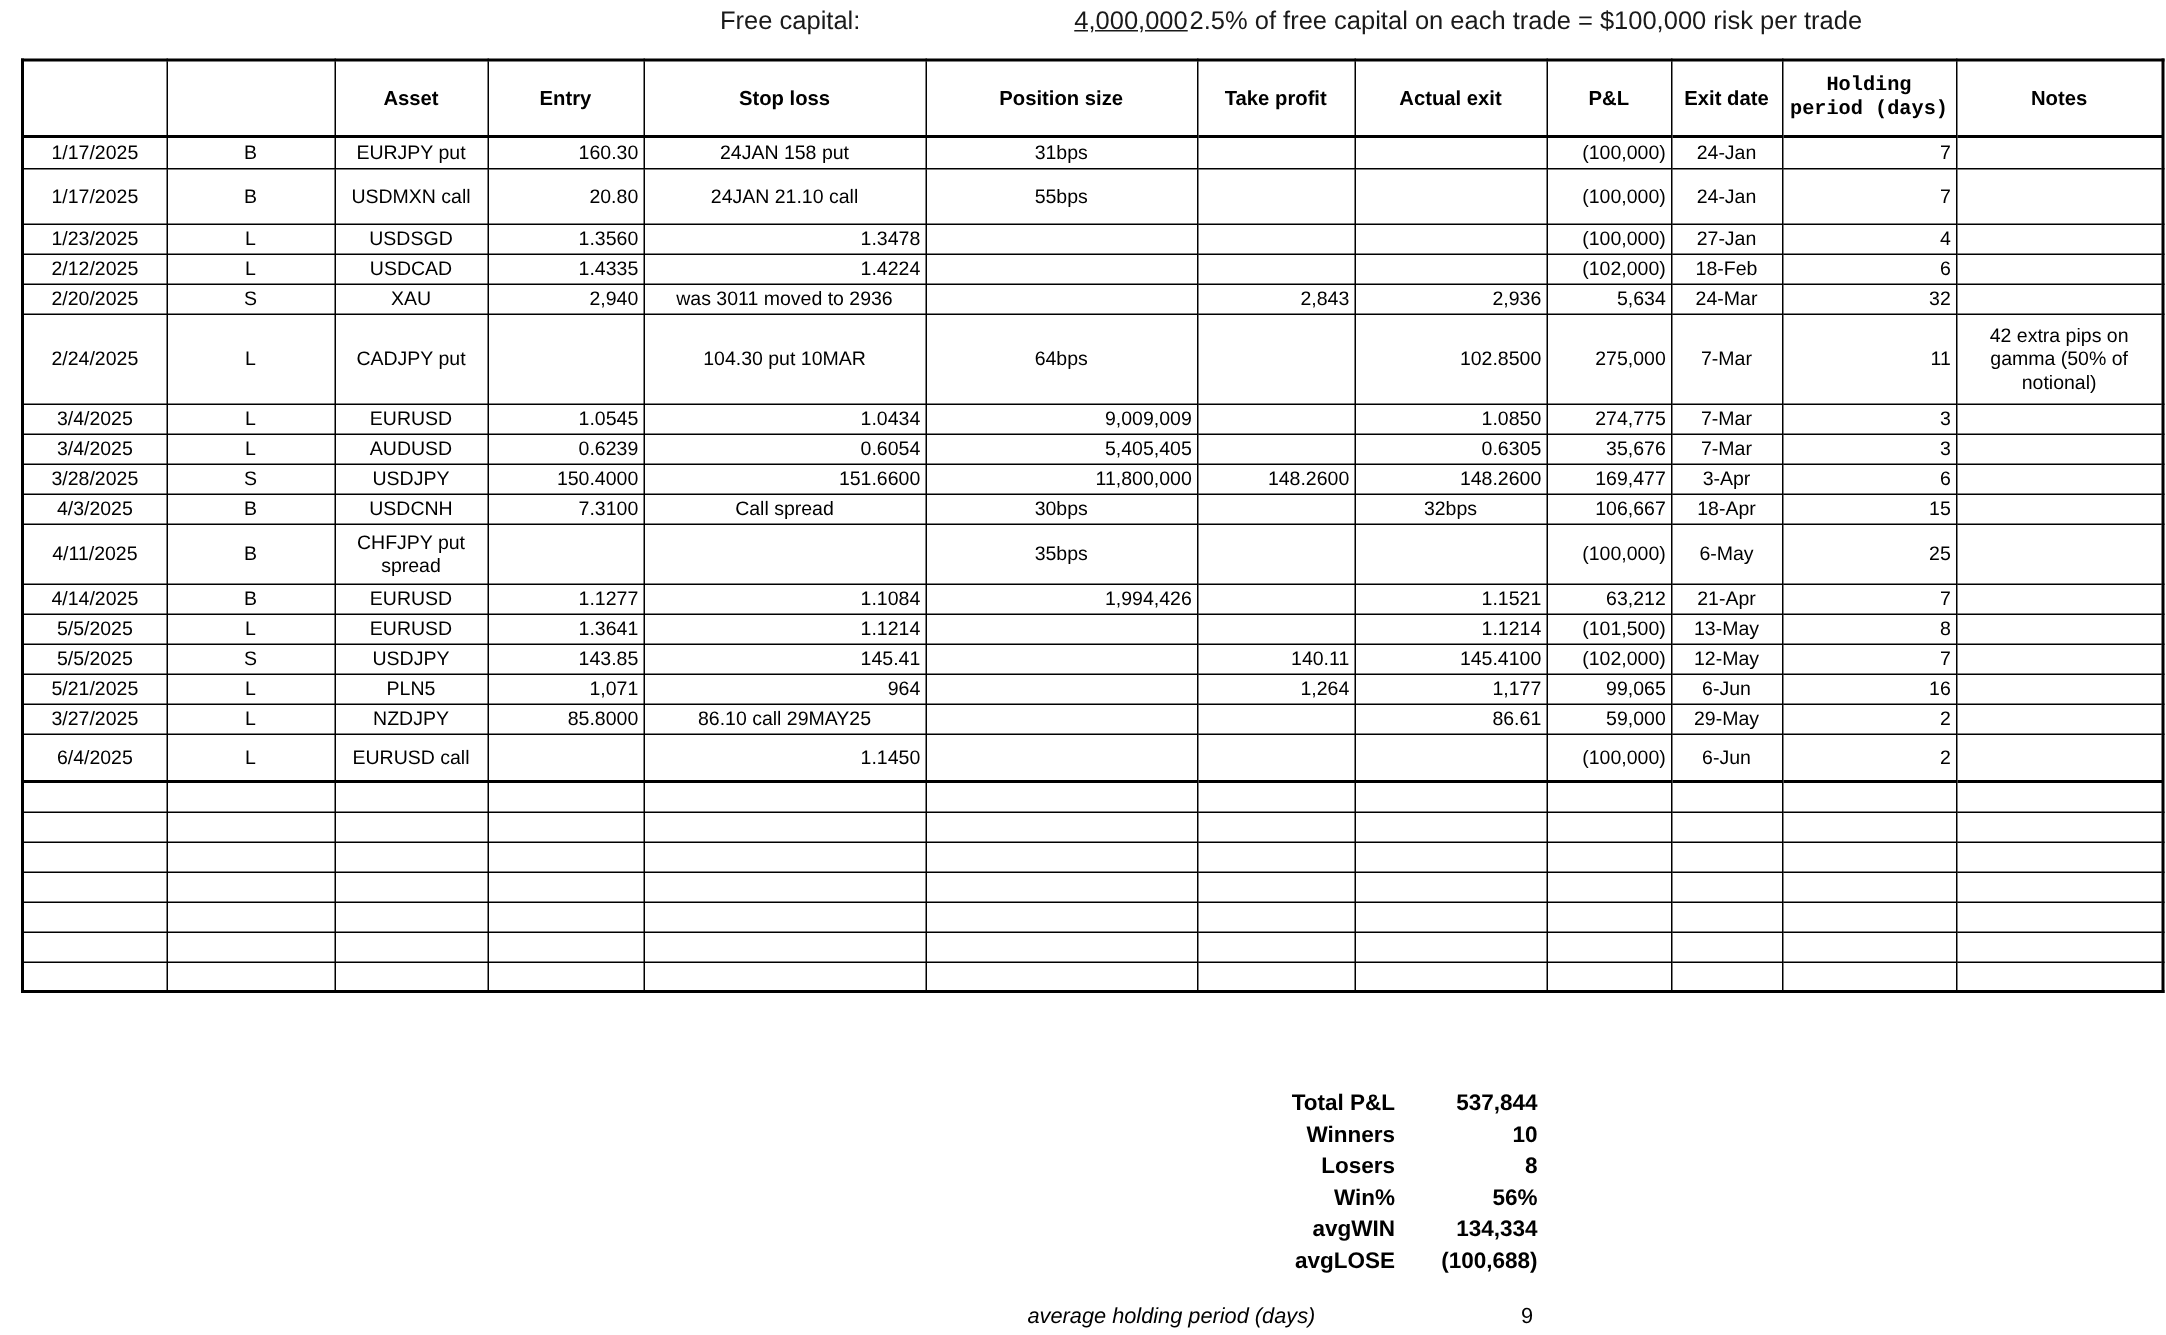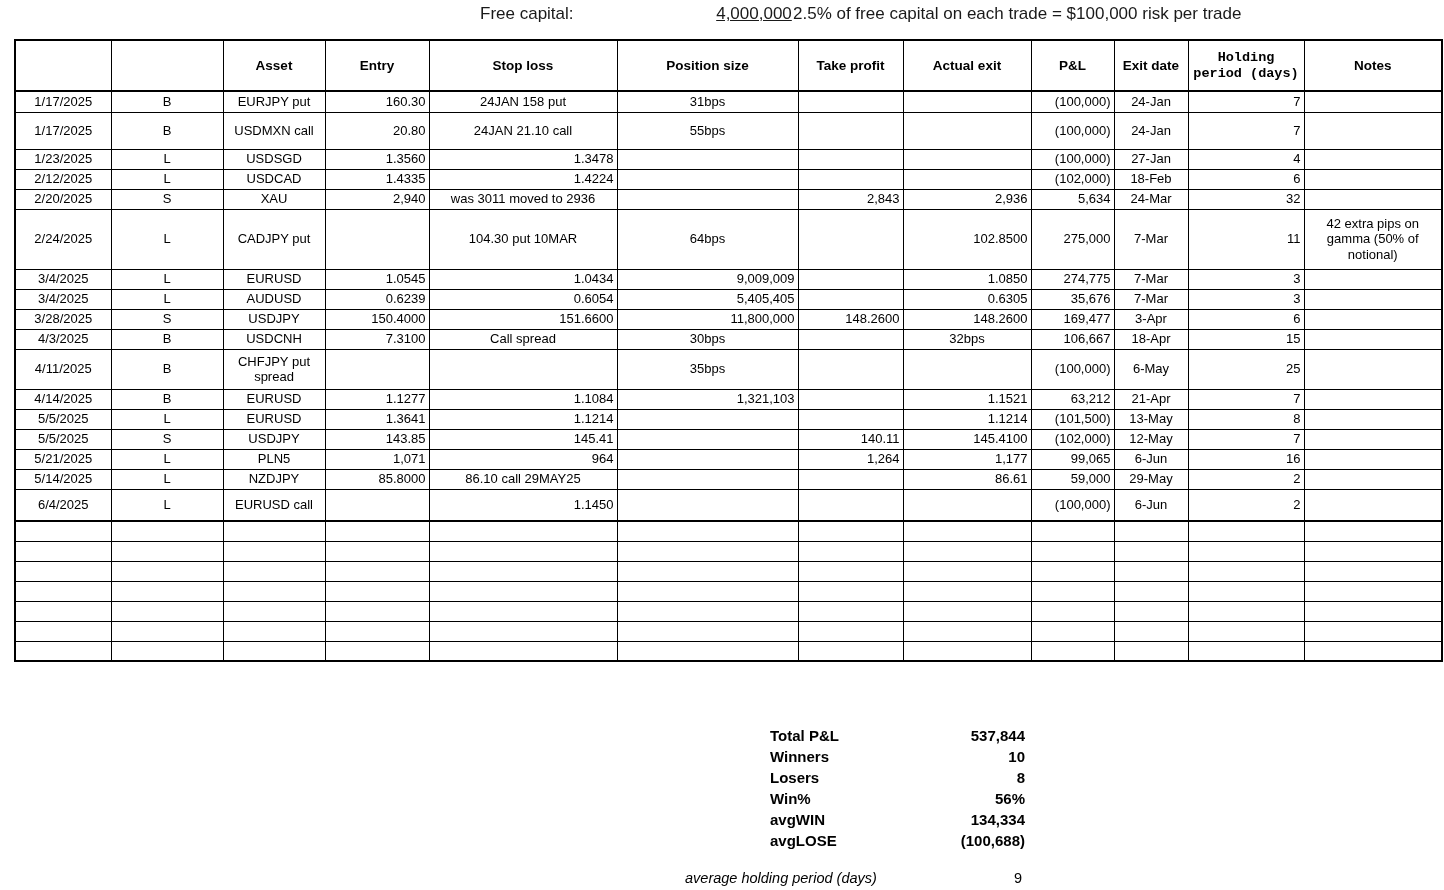--- a/index.html
+++ b/index.html
@@ -33,21 +33,21 @@
   th[data-name="header-exit-date"]{padding:0 9px;}
   th[data-name="header-holding-period"]{padding:0 14px;font-family:Liberation Mono, monospace;}
   td.al-c{text-align:center;}
   td.al-r{text-align:right;}
   td.ps-thick{border-left:2px solid #000;border-right:2px solid #000;}
   tr.thick-bottom td{border-bottom:2px solid #000;}
 
   
   .summary{position:absolute;left:0;top:727px;font-weight:bold;font-size:15px;}
   .srow{position:relative;height:21px;}
-  .slabel{position:absolute;left:770px;width:160px;text-align:left;}
+  .slabel{position:absolute;left:770px;width:160px;text-align:right;}
   .svalue{position:absolute;left:865px;width:160px;text-align:right;}
 
   
   .footerline{position:absolute;left:0;top:870px;font-size:14.5px;}
   .flabel{position:absolute;left:685px;font-style:italic;white-space:nowrap;}
   .fvalue{position:absolute;left:922px;width:100px;text-align:right;}
 </style>
 </head>
 <body>
 
@@ -242,21 +242,21 @@
         <td class="al-c" data-name="cell-exit-date">6-May</td>
         <td class="al-r" data-name="cell-holding-period">25</td>
         <td class="al-c" data-name="cell-notes"></td>
       </tr>
       <tr data-name="table-row" style="height: 20px;">
         <td class="al-c" data-name="cell-date">4/14/2025</td>
         <td class="al-c" data-name="cell-side">B</td>
         <td class="al-c" data-name="cell-asset">EURUSD</td>
         <td class="al-r" data-name="cell-entry">1.1277</td>
         <td class="al-r" data-name="cell-stop-loss">1.1084</td>
-        <td class="al-r" data-name="cell-position-size">1,321,103</td>
+        <td class="al-r" data-name="cell-position-size">1,994,426</td>
         <td class="al-r" data-name="cell-take-profit"></td>
         <td class="al-r" data-name="cell-actual-exit">1.1521</td>
         <td class="al-r" data-name="cell-pnl">63,212</td>
         <td class="al-c" data-name="cell-exit-date">21-Apr</td>
         <td class="al-r" data-name="cell-holding-period">7</td>
         <td class="al-c" data-name="cell-notes"></td>
       </tr>
       <tr data-name="table-row" style="height: 20px;">
         <td class="al-c" data-name="cell-date">5/5/2025</td>
         <td class="al-c" data-name="cell-side">L</td>
@@ -293,21 +293,21 @@
         <td class="al-r" data-name="cell-stop-loss">964</td>
         <td class="al-c" data-name="cell-position-size"></td>
         <td class="al-r" data-name="cell-take-profit">1,264</td>
         <td class="al-r" data-name="cell-actual-exit">1,177</td>
         <td class="al-r" data-name="cell-pnl">99,065</td>
         <td class="al-c" data-name="cell-exit-date">6-Jun</td>
         <td class="al-r" data-name="cell-holding-period">16</td>
         <td class="al-c" data-name="cell-notes"></td>
       </tr>
       <tr data-name="table-row" style="height: 20px;">
-        <td class="al-c" data-name="cell-date">5/14/2025</td>
+        <td class="al-c" data-name="cell-date">3/27/2025</td>
         <td class="al-c" data-name="cell-side">L</td>
         <td class="al-c" data-name="cell-asset">NZDJPY</td>
         <td class="al-r" data-name="cell-entry">85.8000</td>
         <td class="al-c" data-name="cell-stop-loss">86.10 call 29MAY25</td>
         <td class="al-c" data-name="cell-position-size"></td>
         <td class="al-r" data-name="cell-take-profit"></td>
         <td class="al-r" data-name="cell-actual-exit">86.61</td>
         <td class="al-r" data-name="cell-pnl">59,000</td>
         <td class="al-c" data-name="cell-exit-date">29-May</td>
         <td class="al-r" data-name="cell-holding-period">2</td>

